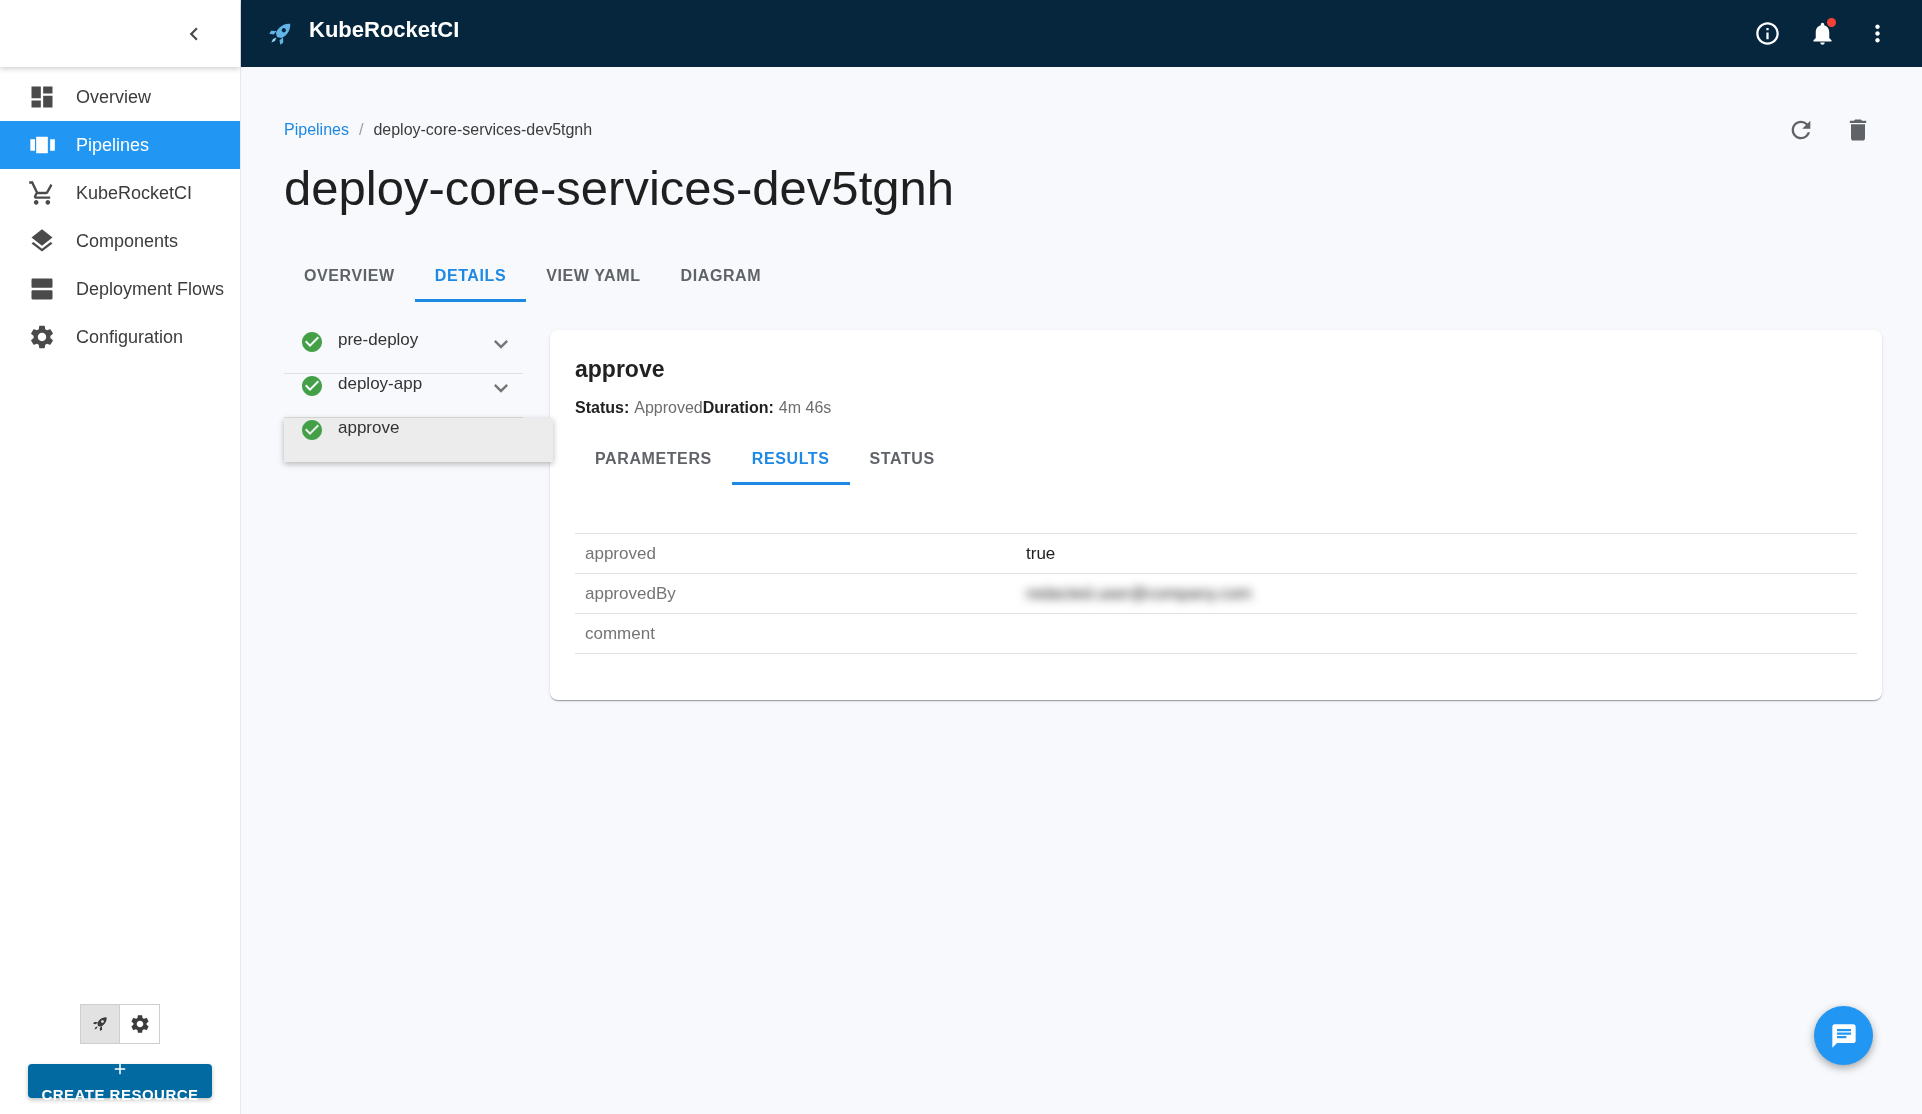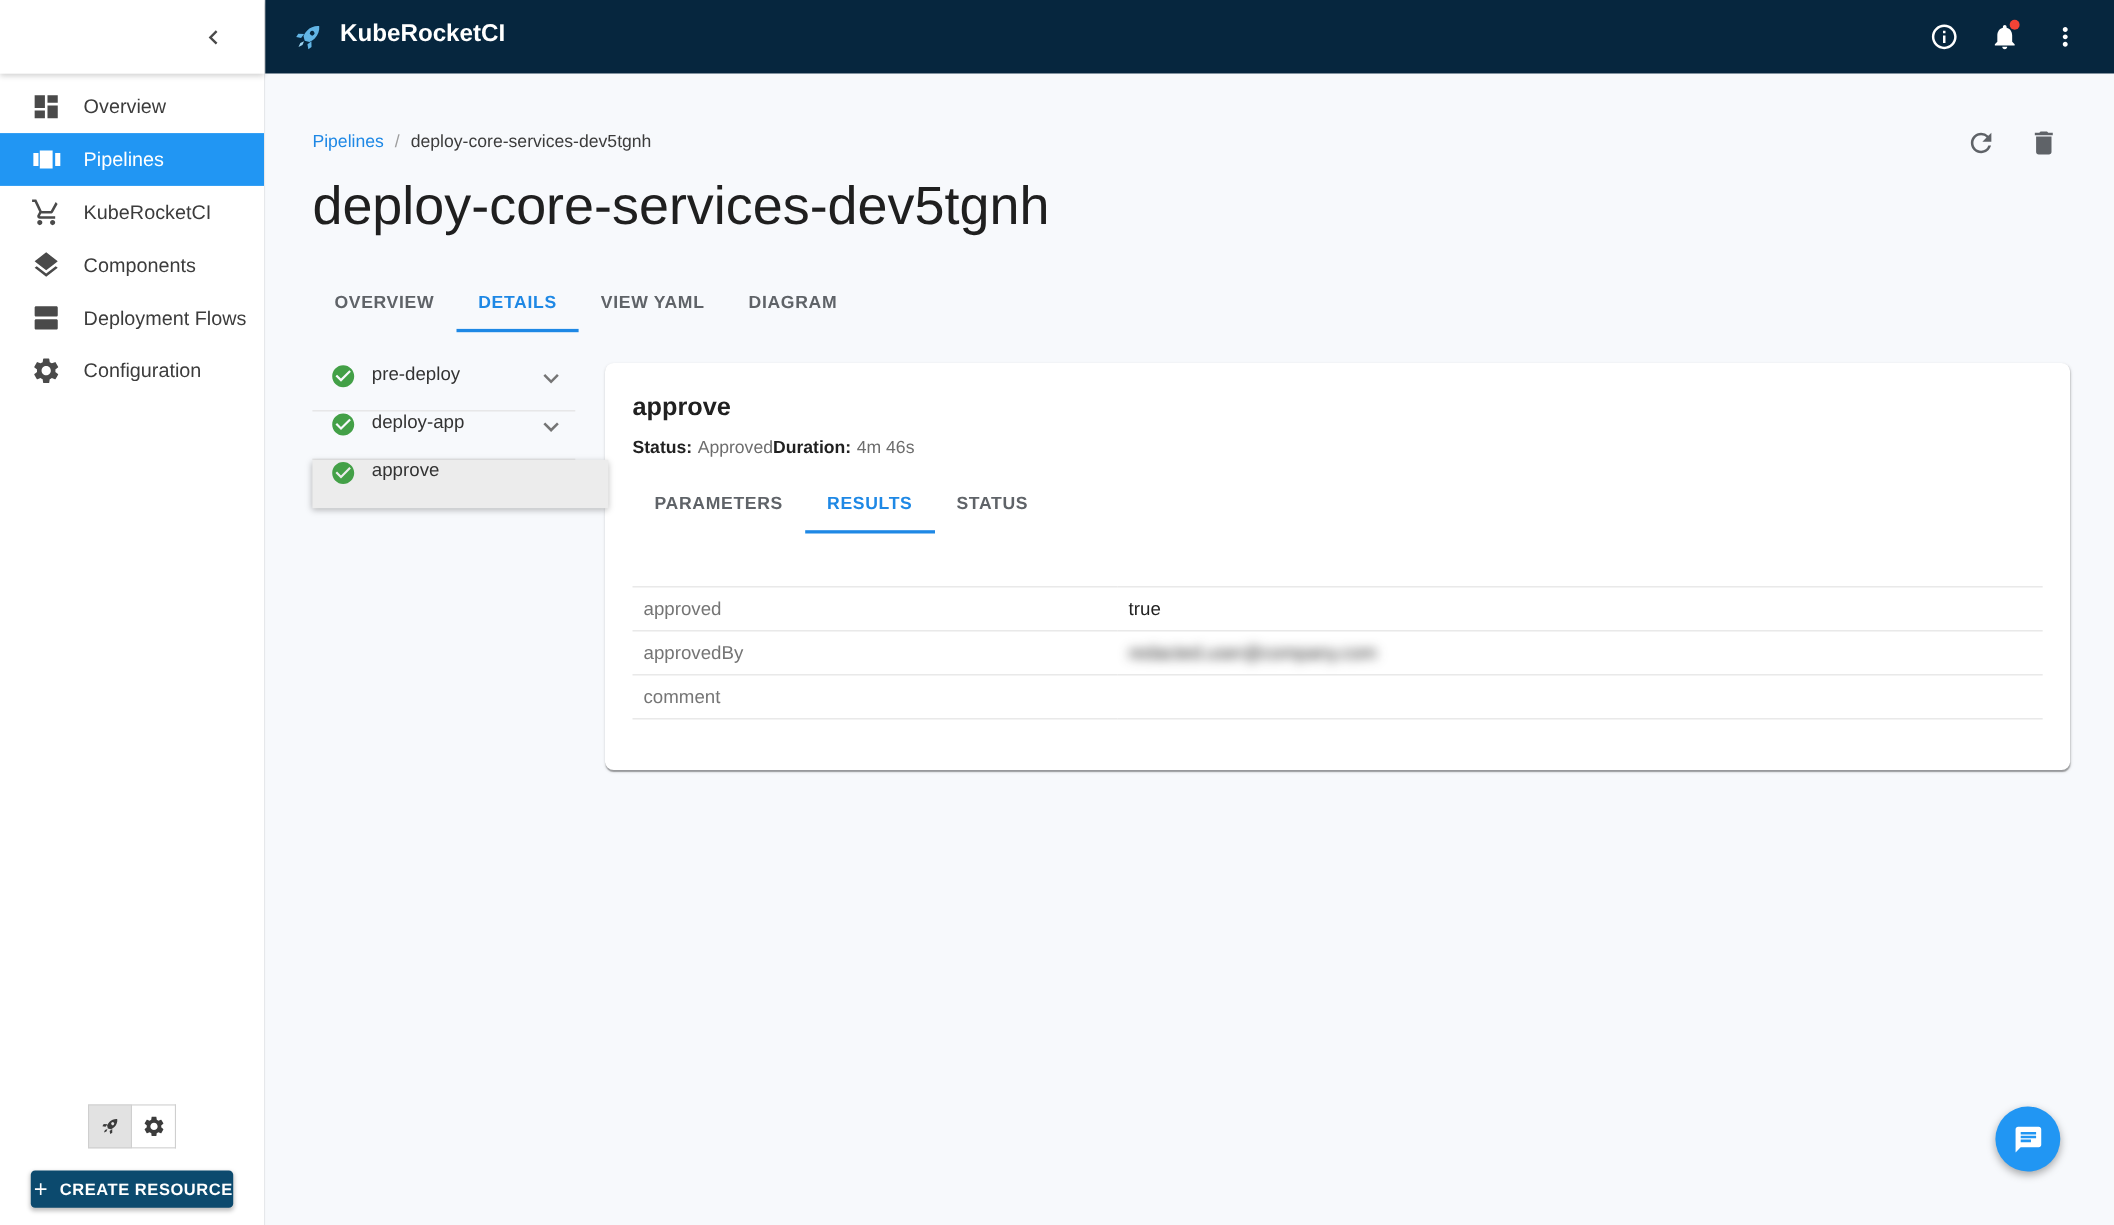--- a/index.html
+++ b/index.html
@@ -37,23 +37,24 @@
   .sidebar-bottom { margin-top:auto; padding-bottom:16px; }
   .widget-toggles { display:flex; padding-left:80px; margin-bottom:20px; }
   .toggle-btn {
     width:40px; height:40px; background:#ffffff; border:1px solid #cfcfcf;
     display:flex; align-items:center; justify-content:center; cursor:pointer; color:#3c3c3c;
   }
   .toggle-btn.selected { background:#e2e2e2; }
   .toggle-btn + .toggle-btn { border-left:none; }
   .create-btn {
     width:184px; height:34px; margin:0 auto; display:flex; align-items:center; justify-content:center; gap:8px;
-    background:#0c4a6e; color:#fff; border:none; border-radius:4px; cursor:pointer;
+    background:#0369a1; color:#fff; border:none; border-radius:4px; cursor:pointer;
     font-family:"Liberation Sans",sans-serif; font-size:15px; font-weight:700; letter-spacing:.5px;
     box-shadow:0 2px 4px rgba(0,0,0,.25);
+    flex-direction:column;
   }
 
   
   .main-col { flex:1; display:flex; flex-direction:column; min-width:0; height:100%; }
   .topbar {
     height:67px; flex:0 0 67px; background:#06263e; display:flex; align-items:center;
     padding:0 20px 0 22px; color:#ffffff;
   }
   .brand { display:flex; gap:12px; font-size:22px; font-weight:700; }
   .topbar-right { margin-left:auto; display:flex; align-items:center; gap:6px; }

